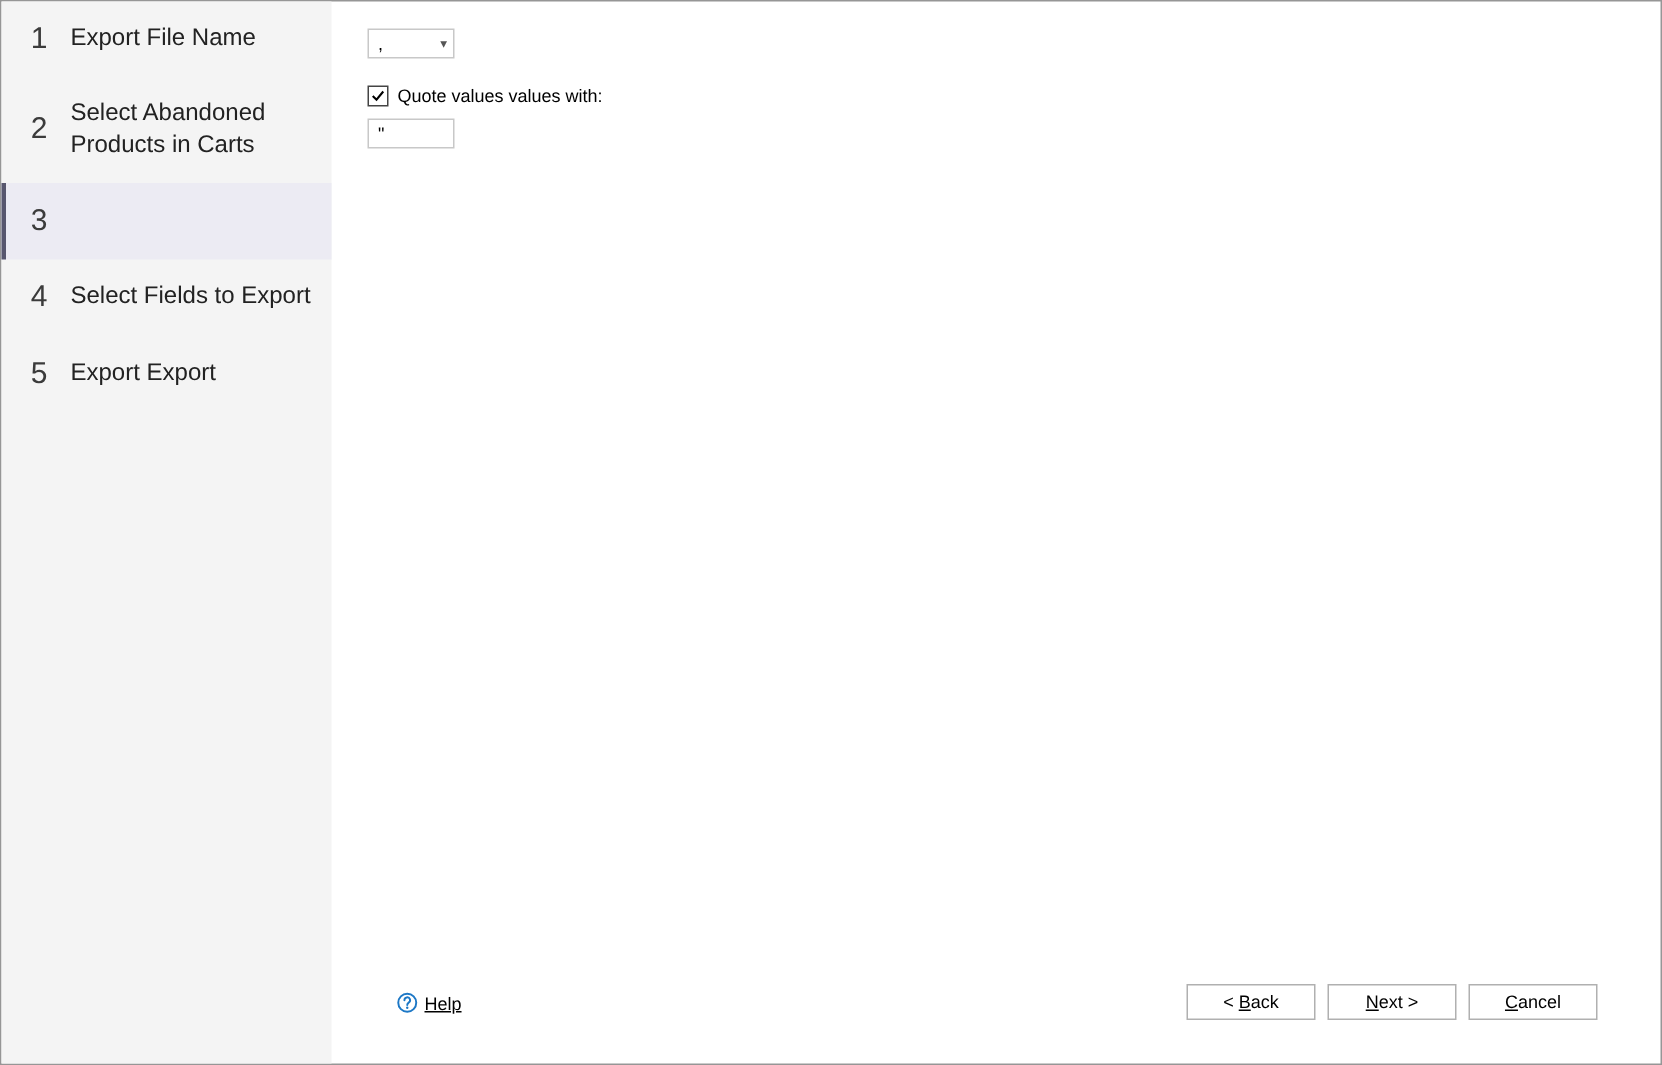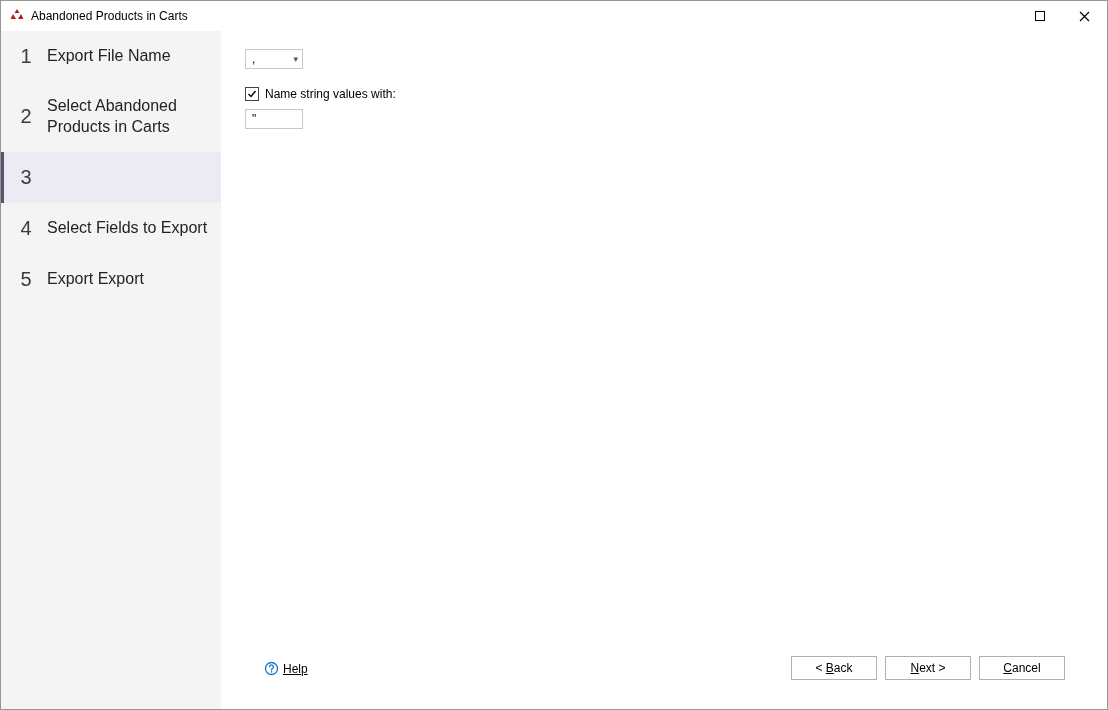--- a/index.html
+++ b/index.html
@@ -163,44 +163,20 @@
     color:#000;
     padding:0 10px;
   }
   .btn .ul { text-decoration: underline; }
 </style>
 </head>
 <body>
 
 <div class="window">
 
-  <div class="titlebar">
-    <span class="title-icon">
-      <svg width="16" height="16" viewBox="0 0 16 16">
-        <g fill="#b02020">
-          <path d="M8 1 L10.5 5 L5.5 5 Z"></path>
-          <path d="M4 6 L7 11 L1.5 11 Z"></path>
-          <path d="M12 6 L14.5 11 L9 11 Z"></path>
-        </g>
-      </svg>
-    </span>
-    <span class="title-text">Abandoned Products in Carts</span>
-    <div class="win-controls">
-      <div class="win-btn">
-        <svg width="10" height="10" viewBox="0 0 10 10">
-            <rect x="0.5" y="0.5" width="9" height="9" fill="none" stroke="#000" stroke-width="1"></rect>
-          </svg>
-      </div>
-      <div class="win-btn">
-        <svg width="11" height="11" viewBox="0 0 11 11">
-            <path d="M1 1 L10 10 M10 1 L1 10" stroke="#000" stroke-width="1.2"></path>
-          </svg>
-      </div>
-    </div>
-  </div>
 
   <div class="body">
     <div class="sidebar">
       <div class="step">
         <div class="step-num">1</div>
         <div class="step-label">Export File Name</div>
       </div>
       <div class="step">
         <div class="step-num">2</div>
         <div class="step-label">Select Abandoned Products in Carts</div>
@@ -223,21 +199,21 @@
         <span>,</span>
         <span class="caret">▾</span>
       </div>
 
       <div class="chk-row">
         <span class="chk">
           <svg width="10" height="10" viewBox="0 0 10 10">
               <path d="M1.5 5 L4 7.5 L8.5 2" fill="none" stroke="#000" stroke-width="1.4"></path>
             </svg>
         </span>
-        <span>Name string values with:</span>
+        <span>Quote values values with:</span>
       </div>
       <div class="quote-input">
         <span>"</span>
       </div>
 
       <div class="spacer"></div>
 
       <div class="footer">
         <span class="help">
           <span class="help-icon">

